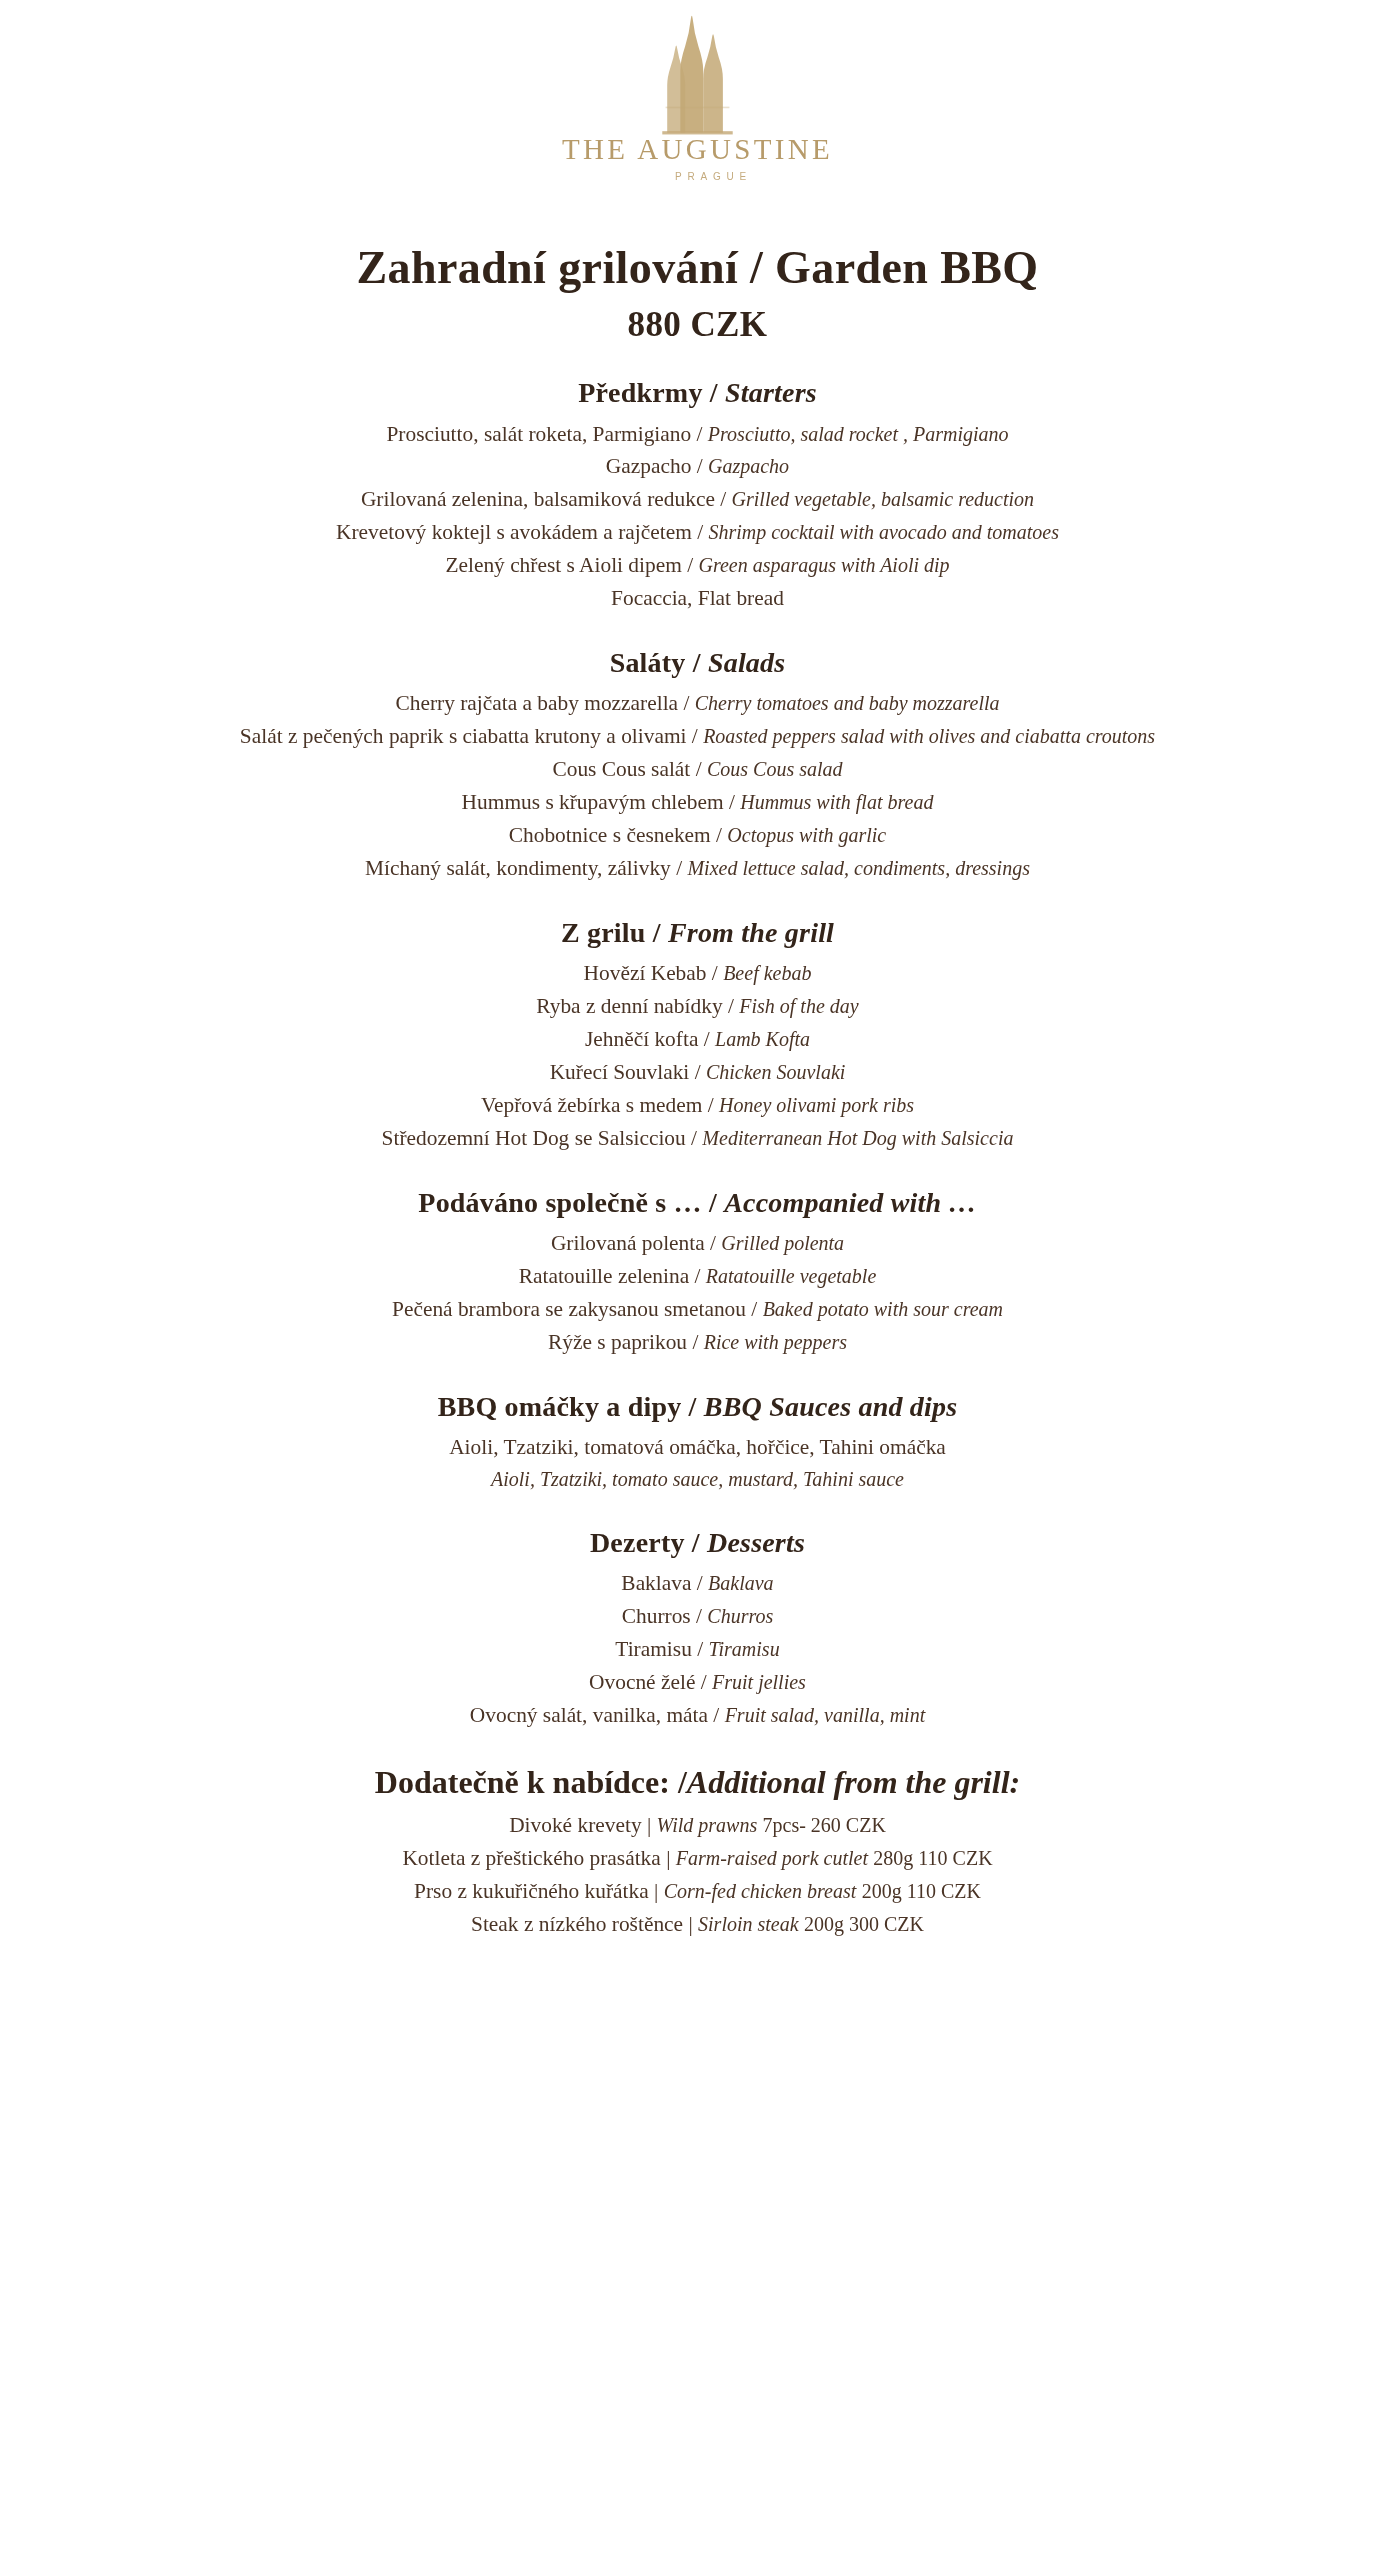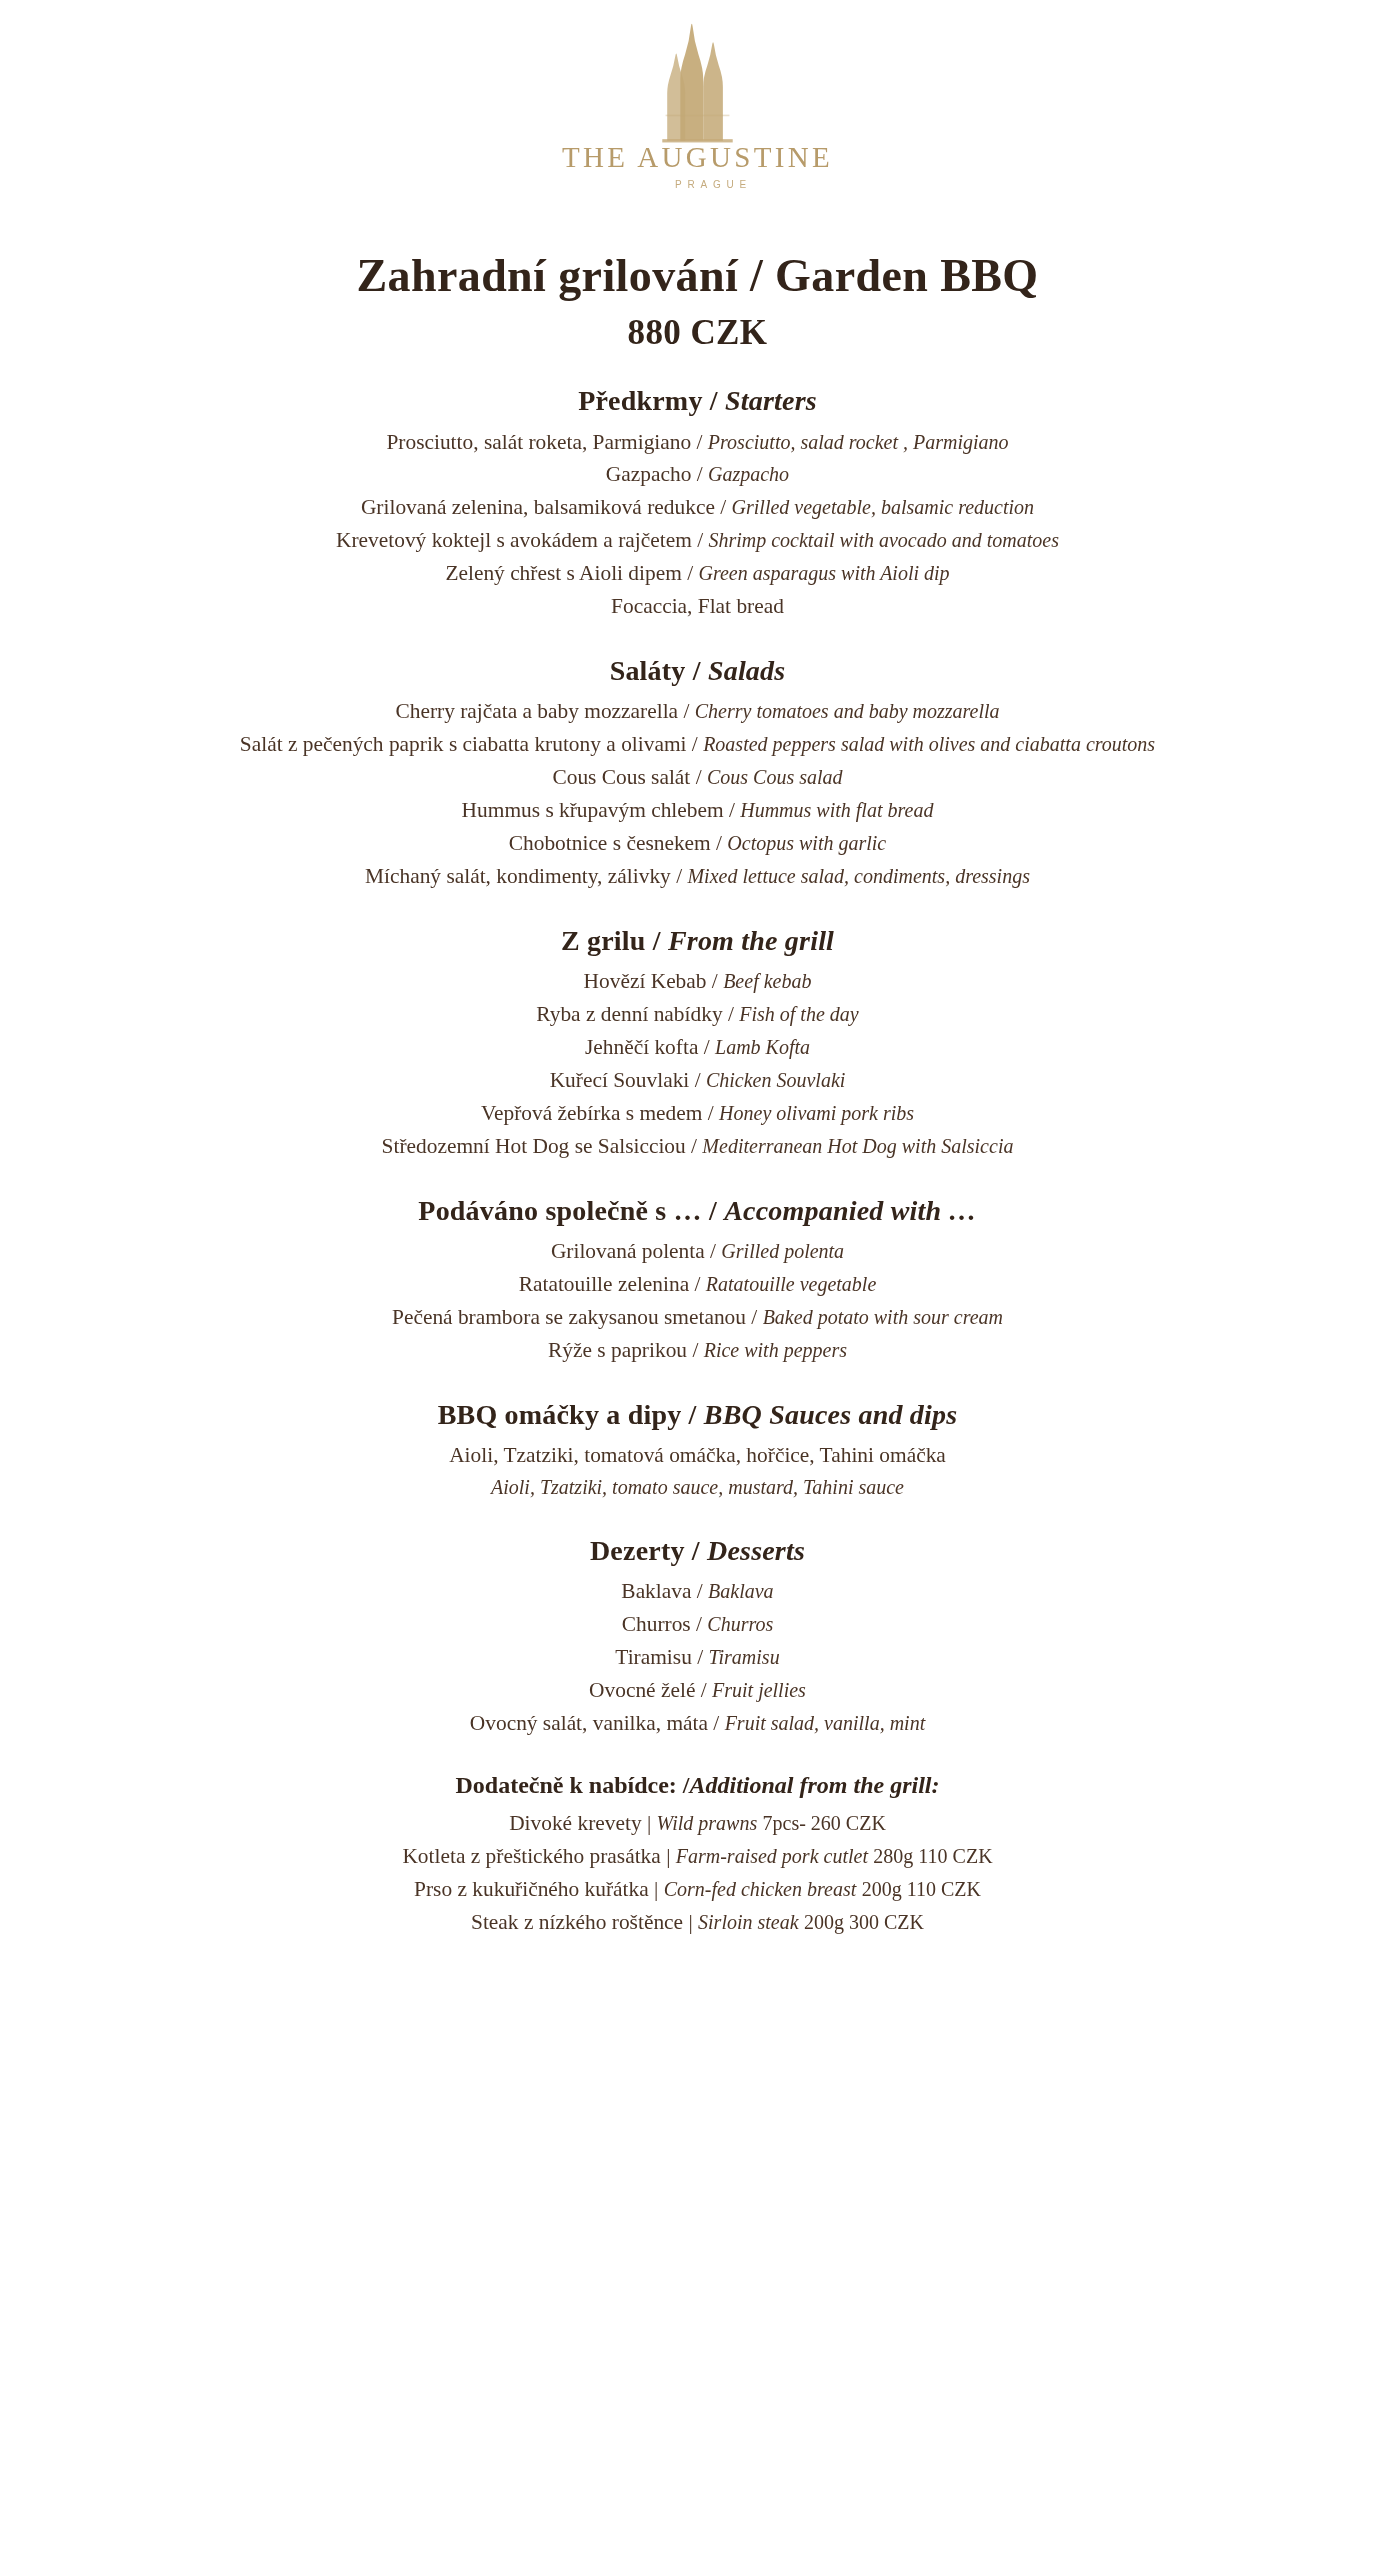--- a/index.html
+++ b/index.html
@@ -9,21 +9,21 @@
   }
   body {
     width: 1395px;
     font-family: "Liberation Serif", serif;
     color: #3d2b1f;
   }
   .page {
     width: 1395px;
     min-height: 2576px;
     box-sizing: border-box;
-    padding: 8px;
+    padding: 0;
     background: #ffffff;
     position: relative;
   }
 
   
   .logo-block {
     padding-top: 10px;
     text-align: center;
   }
   .logo-mark {
@@ -94,21 +94,21 @@
   .line.italic-only {
     font-style: italic;
     font-size: 20px;
   }
   .line .amt {
     font-style: normal;
     font-size: 20px;
     text-align: center;
   }
   .final-head {
-    font-size: 24px;
+    font-size: 32px;
     font-weight: bold;
     color: #33241a;
     margin-bottom: 8.2px;
   }
   .final-head .it { font-style: italic; }
   .spacer-bottom { height: 74px; }
 </style>
 </head>
 <body>
 

